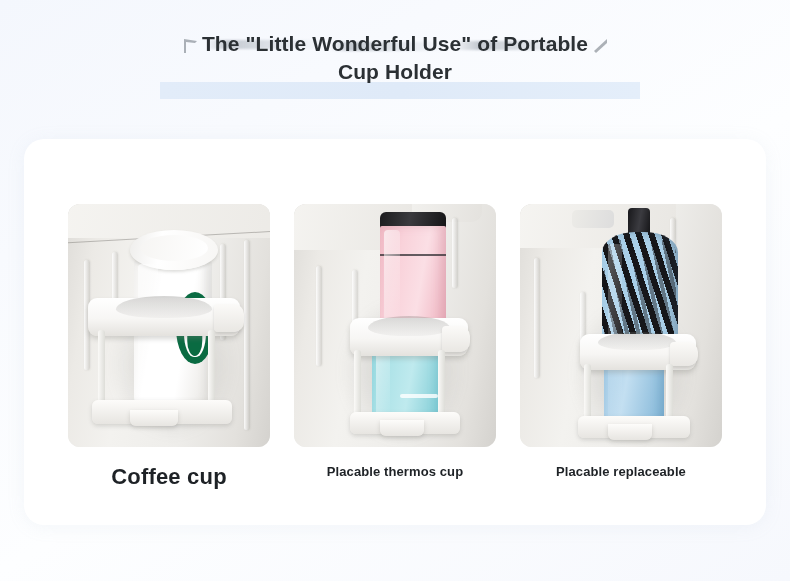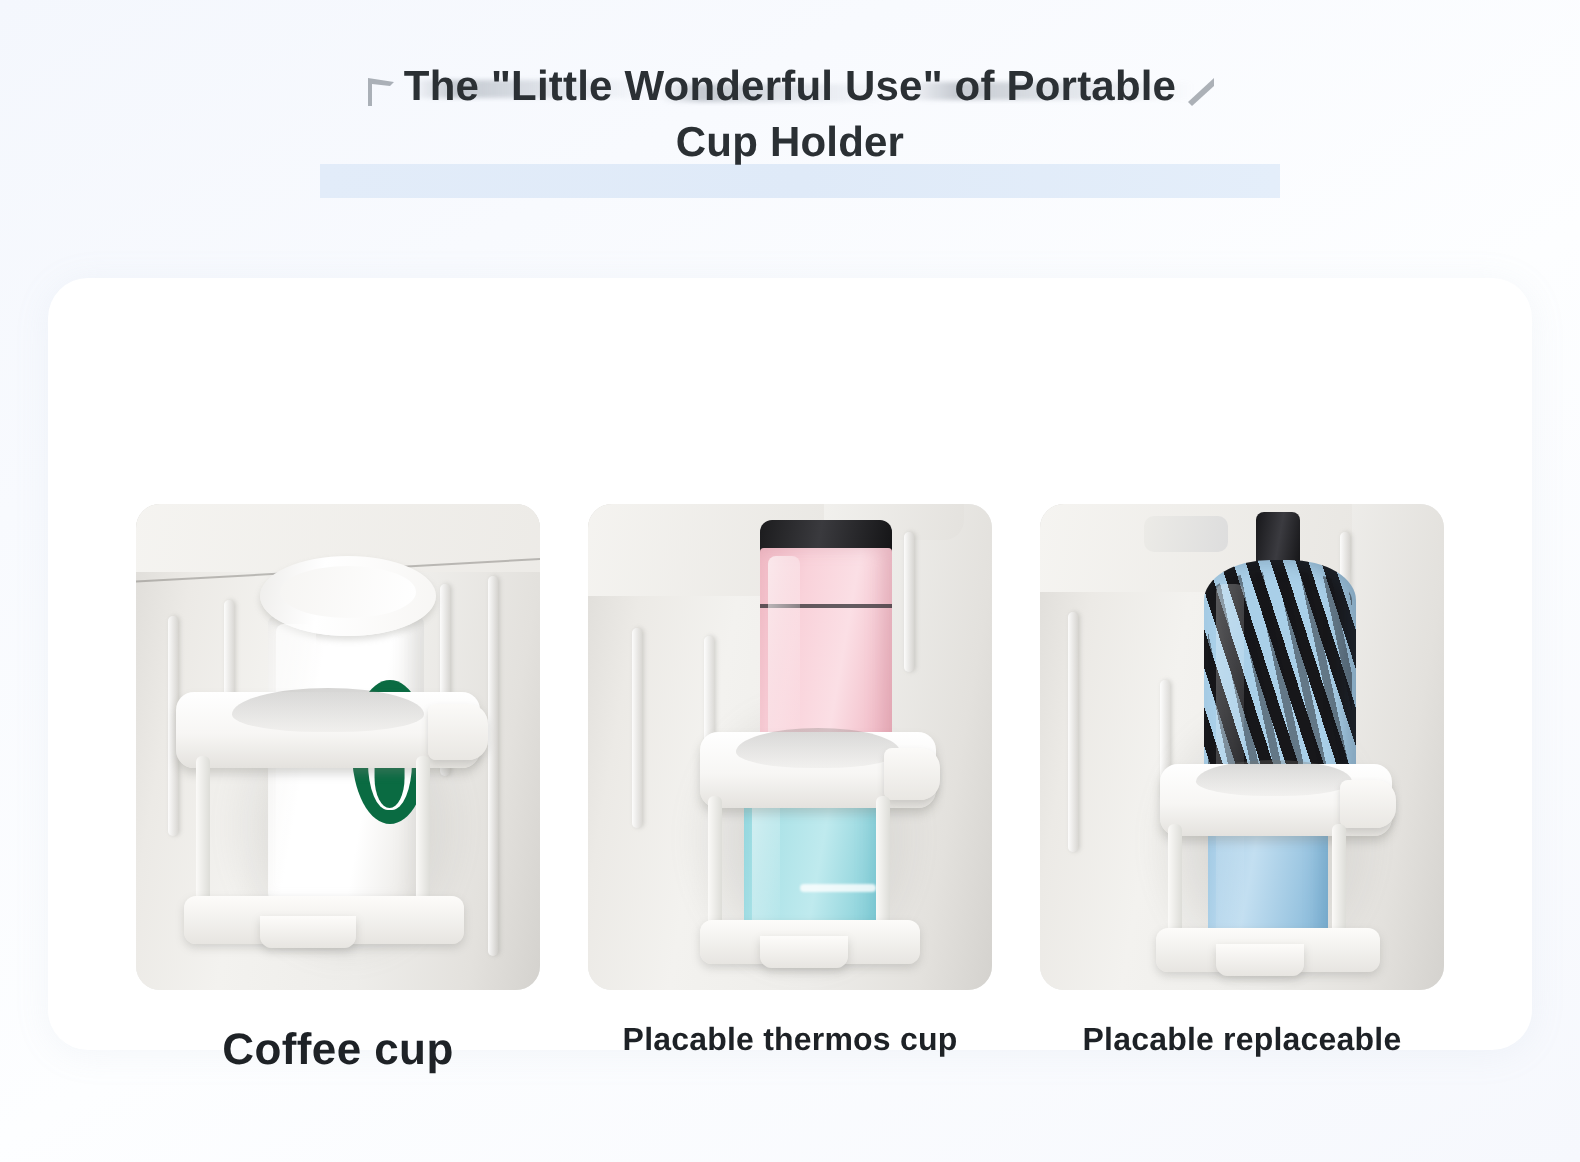--- a/index.html
+++ b/index.html
@@ -89,42 +89,41 @@
   .panels {
     position: absolute;
     left: 44px;
     top: 65px;
     width: 654px;
     display: flex;
     justify-content: space-between;
   }
   .panel {
     width: 202px;
-    margin-top: 48px;
   }
   .photo {
     position: relative;
     width: 202px;
     height: 243px;
     border-radius: 12px;
     overflow: hidden;
     background: #e9e9e7;
   }
   .caption {
     margin-top: 17px;
     text-align: center;
     color: #1e2226;
   }
   .caption.big {
     font-size: 22px;
     font-weight: bold;
     letter-spacing: 0.2px;
   }
   .caption.small {
-    font-size: 16px;
+    font-size: 13px;
     font-weight: bold;
     letter-spacing: 0.1px;
   }
 
   
   .scene {
     position: absolute;
     inset: 0;
     background: linear-gradient(100deg, #dedcd8 0%, #eceae6 14%, #f3f2ef 34%, #eeedea 62%, #e3e1dd 85%, #d4d2ce 100%);
   }

